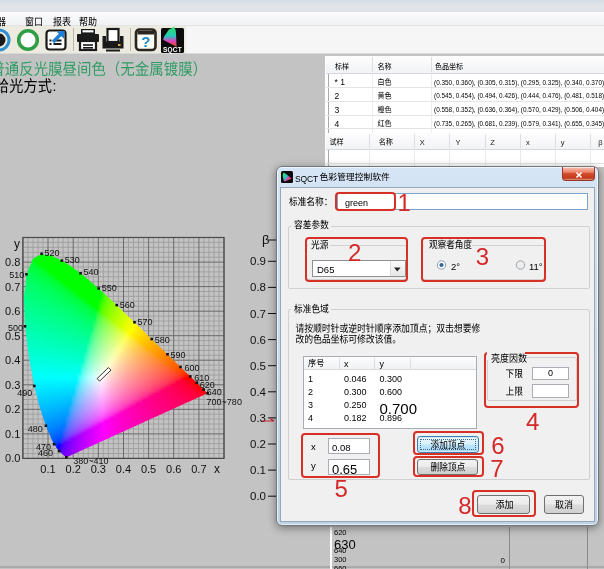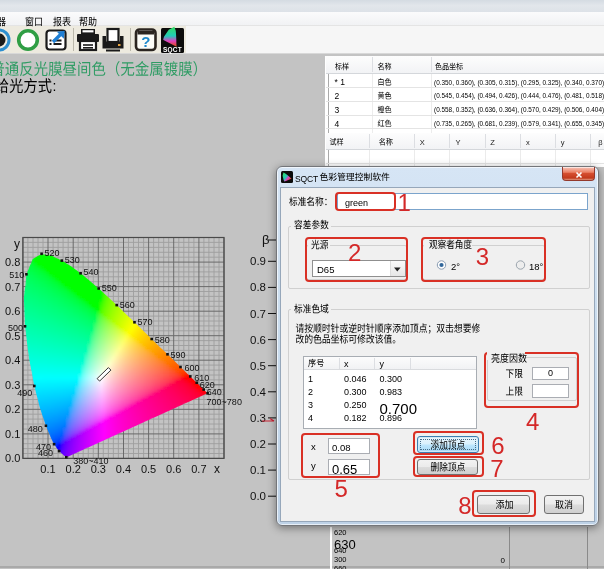--- a/index.html
+++ b/index.html
@@ -2653,34 +2653,34 @@
 <div style="position:absolute;left:390px;top:261px;width:15px;height:15px;background:linear-gradient(#fbfbfb,#e6e6e6);border-left:1px solid #dcdcdc"></div>
 <svg style="position:absolute;left:394px;top:266.5px" width="7" height="5">
     <path d="M0 0.5h6.6L3.3 4.4Z" fill="#222"></path>
   </svg>
 <svg style="position:absolute;left:436px;top:258px" width="110" height="14">
     <circle cx="5.5" cy="7" r="4.2" fill="#fdfdfd" stroke="#8a9cb2" stroke-width="1"></circle>
     <circle cx="5.5" cy="7" r="2.1" fill="#31679b"></circle>
     <circle cx="84.5" cy="7" r="4.2" fill="#ededed" stroke="#9aa4ad" stroke-width="1"></circle>
   </svg>
 <div style="position:absolute;left:451px;top:261px;font-size:9.5px;color:#000">2°</div>
-<div style="position:absolute;left:529px;top:261px;font-size:9.5px;color:#000">18°</div>
+<div style="position:absolute;left:529px;top:261px;font-size:9.5px;color:#000">11°</div>
 <div style="position:absolute;left:303px;top:356px;width:174px;height:73px;background:#fff;border:1px solid #a8adb3"></div>
 <div style="position:absolute;left:304px;top:357px;width:172px;height:12.5px;background:linear-gradient(#fcfcfc,#f1f2f4);border-bottom:1px solid #d9dbde"></div>
 <div style="position:absolute;left:338.6px;top:358px;width:1px;height:10.5px;background:#dcdee2"></div>
 <div style="position:absolute;left:374.1px;top:358px;width:1px;height:10.5px;background:#dcdee2"></div>
 <div style="position:absolute;left:409.6px;top:358px;width:1px;height:10.5px;background:#dcdee2"></div>
 <div style="position:absolute;left:344px;top:358.6px;font-size:9px;color:#000">x</div>
 <div style="position:absolute;left:379.5px;top:358.6px;font-size:9px;color:#000">y</div>
 <div style="position:absolute;left:308px;top:373.5px;font-size:9px;color:#000">1</div>
 <div style="position:absolute;left:344px;top:373.5px;font-size:9px;color:#000">0.046</div>
 <div style="position:absolute;left:379.5px;top:373.5px;font-size:9px;color:#000">0.300</div>
 <div style="position:absolute;left:308px;top:386.8px;font-size:9px;color:#000">2</div>
 <div style="position:absolute;left:344px;top:386.8px;font-size:9px;color:#000">0.300</div>
-<div style="position:absolute;left:379.5px;top:386.8px;font-size:9px;color:#000">0.983</div>
+<div style="position:absolute;left:379.5px;top:386.8px;font-size:9px;color:#000">0.600</div>
 <div style="position:absolute;left:308px;top:400.0px;font-size:9px;color:#000">3</div>
 <div style="position:absolute;left:344px;top:400.0px;font-size:9px;color:#000">0.250</div>
 <div style="position:absolute;left:379.5px;top:400.0px;font-size:15px;color:#000">0.700</div>
 <div style="position:absolute;left:308px;top:413.2px;font-size:9px;color:#000">4</div>
 <div style="position:absolute;left:344px;top:413.2px;font-size:9px;color:#000">0.182</div>
 <div style="position:absolute;left:379.5px;top:413.2px;font-size:9px;color:#000">0.896</div>
 <div style="position:absolute;left:532px;top:366.5px;width:37px;height:13.5px;background:#fff;border:1px solid #aaadb3"></div>
 <div style="position:absolute;left:532px;top:366.5px;width:37px;height:13.5px;font-size:9px;text-align:center;line-height:13.5px;color:#000">0</div>
 <div style="position:absolute;left:532px;top:384px;width:37px;height:13.5px;background:#fff;border:1px solid #aaadb3"></div>
 <div style="position:absolute;left:311px;top:440.5px;font-size:9.5px;color:#000">x</div>

